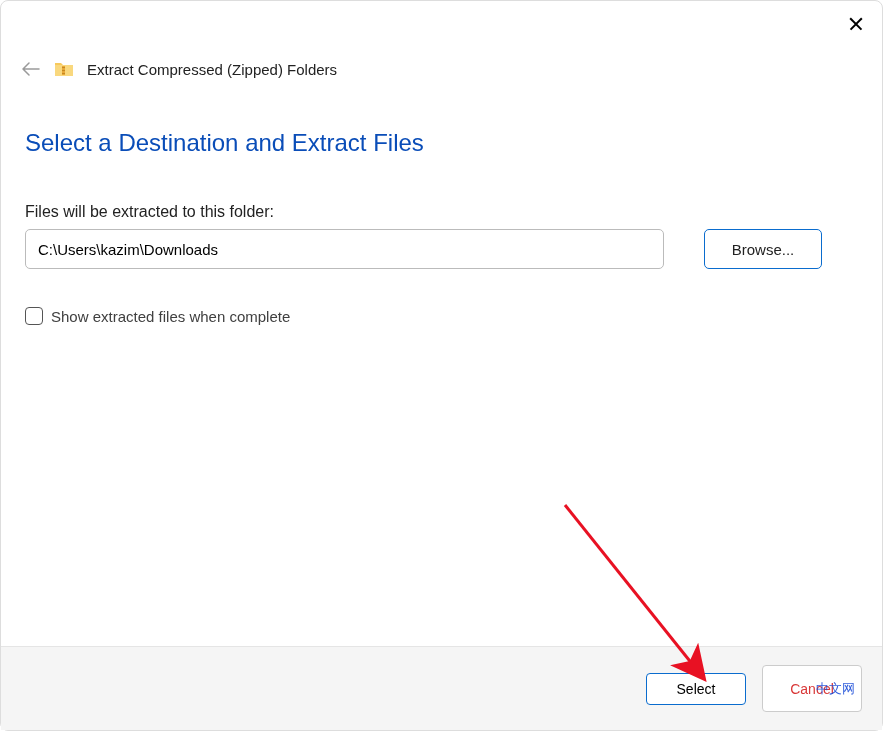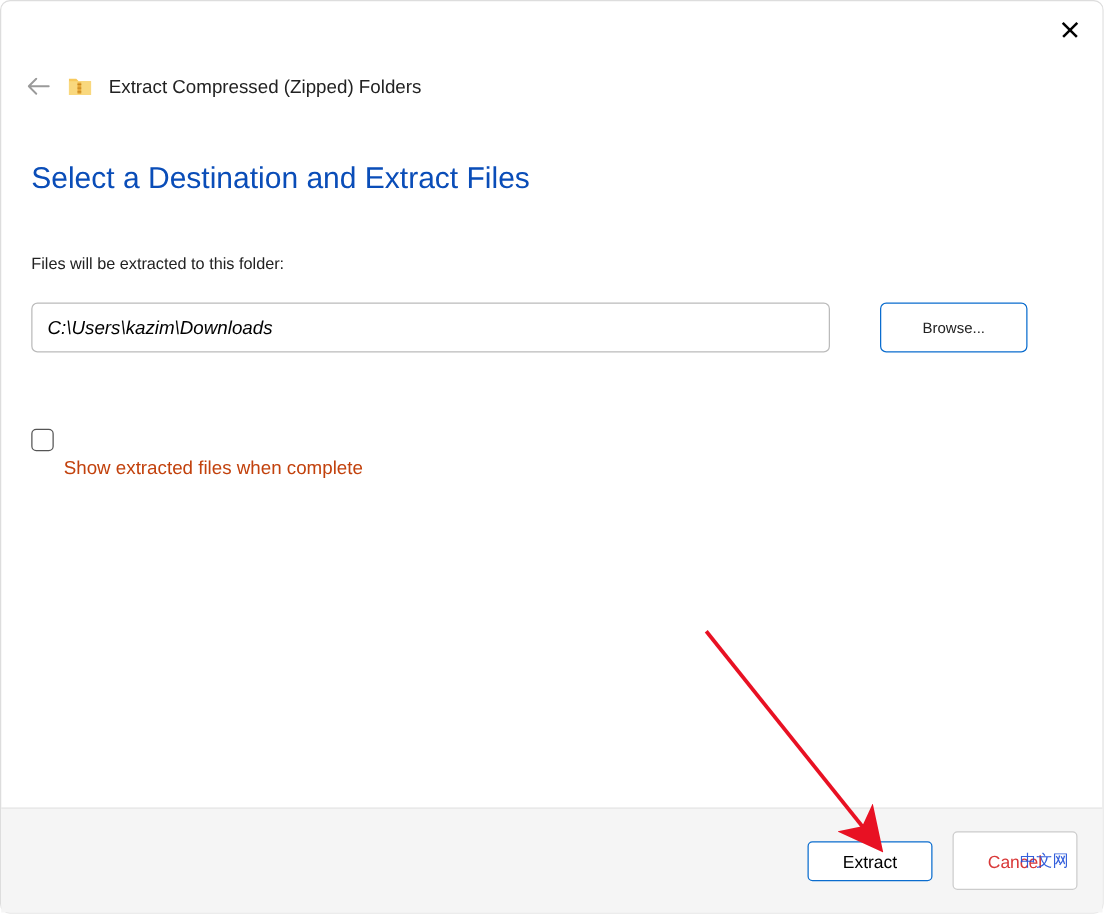--- a/index.html
+++ b/index.html
@@ -77,68 +77,66 @@
       padding: 50px 60px 0 24px;
       flex: 1;
     }
     .main-title {
       color: #0a4db8;
       font-size: 24px;
       font-weight: 400;
       margin-bottom: 46px;
     }
     .label {
-      font-size: 13px;
+      font-size: 16px;
       color: #222;
-      margin-bottom: 24px;
+      margin-bottom: 8px;
     }
     .path-row {
       display: flex;
       gap: 18px;
       align-items: center;
       margin-bottom: 38px;
     }
     .path-input {
       flex: 1;
       height: 40px;
       border: 1px solid #bbb;
       border-radius: 5px;
       padding: 0 12px;
       font-size: 15px;
       background: #fff;
-      font-style: italic;
     }
     .browse-btn {
       width: 118px;
       height: 40px;
       border: 1px solid #0a6cce;
       background: #fff;
       border-radius: 5px;
-      font-size: 12px;
+      font-size: 15px;
       color: #222;
       cursor: pointer;
       margin-left: 22px;
     }
     .checkbox-row {
       display: flex;
       align-items: center;
       gap: 8px;
     }
     .checkbox {
       width: 18px;
       height: 18px;
       border: 1.5px solid #555;
       border-radius: 4px;
       background: #fff;
       cursor: pointer;
     }
     .checkbox-label {
       font-size: 15px;
-      color: #c2410c;
-      margin-top: 46px;
+      color: #404040;
     }
     
     .footer {
       background: #f5f5f5;
       border-top: 1px solid #e5e5e5;
       padding: 18px 20px 18px 20px;
       display: flex;
       justify-content: flex-end;
       gap: 16px;
       align-items: center;
@@ -217,21 +215,21 @@
       <button class="browse-btn">Browse...</button>
     </div>
 
     <div class="checkbox-row">
       <div class="checkbox"></div>
       <span class="checkbox-label">Show extracted files when complete</span>
     </div>
   </div>
 
   <div class="footer">
-    <button class="extract-btn">Extract</button>
+    <button class="extract-btn">Select</button>
     <button class="cancel-btn">
       <span>Cancel</span>
       <span class="watermark">中文网</span>
     </button>
   </div>
 
   <svg class="annotation-arrow" style="left:550px; top:490px;" width="200" height="210">
     <defs>
       <marker id="ahead" markerWidth="12" markerHeight="12" refX="9" refY="6" orient="auto">
         <path d="M0,0 L12,6 L0,12 L3,6 Z" fill="#e81123"></path>

